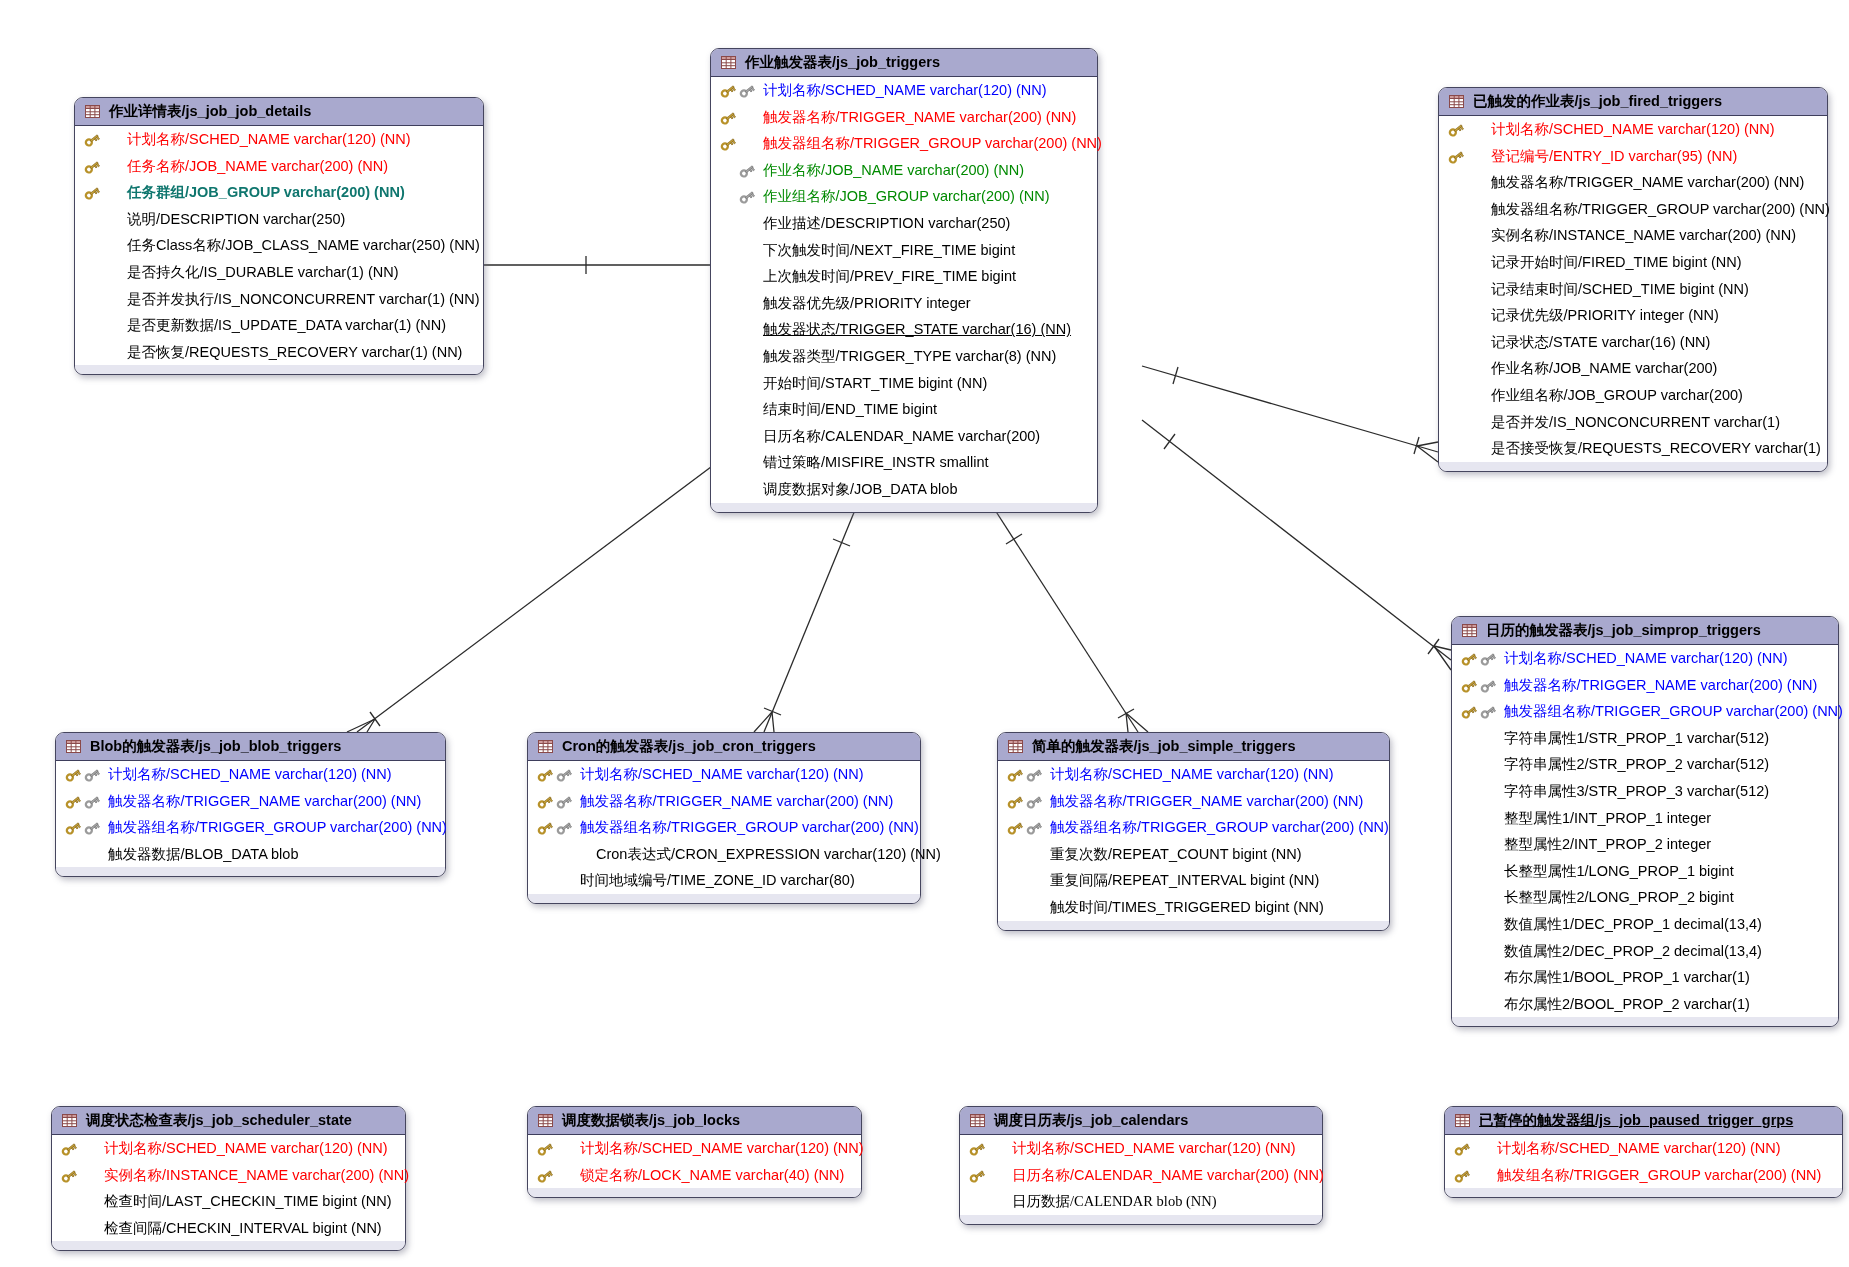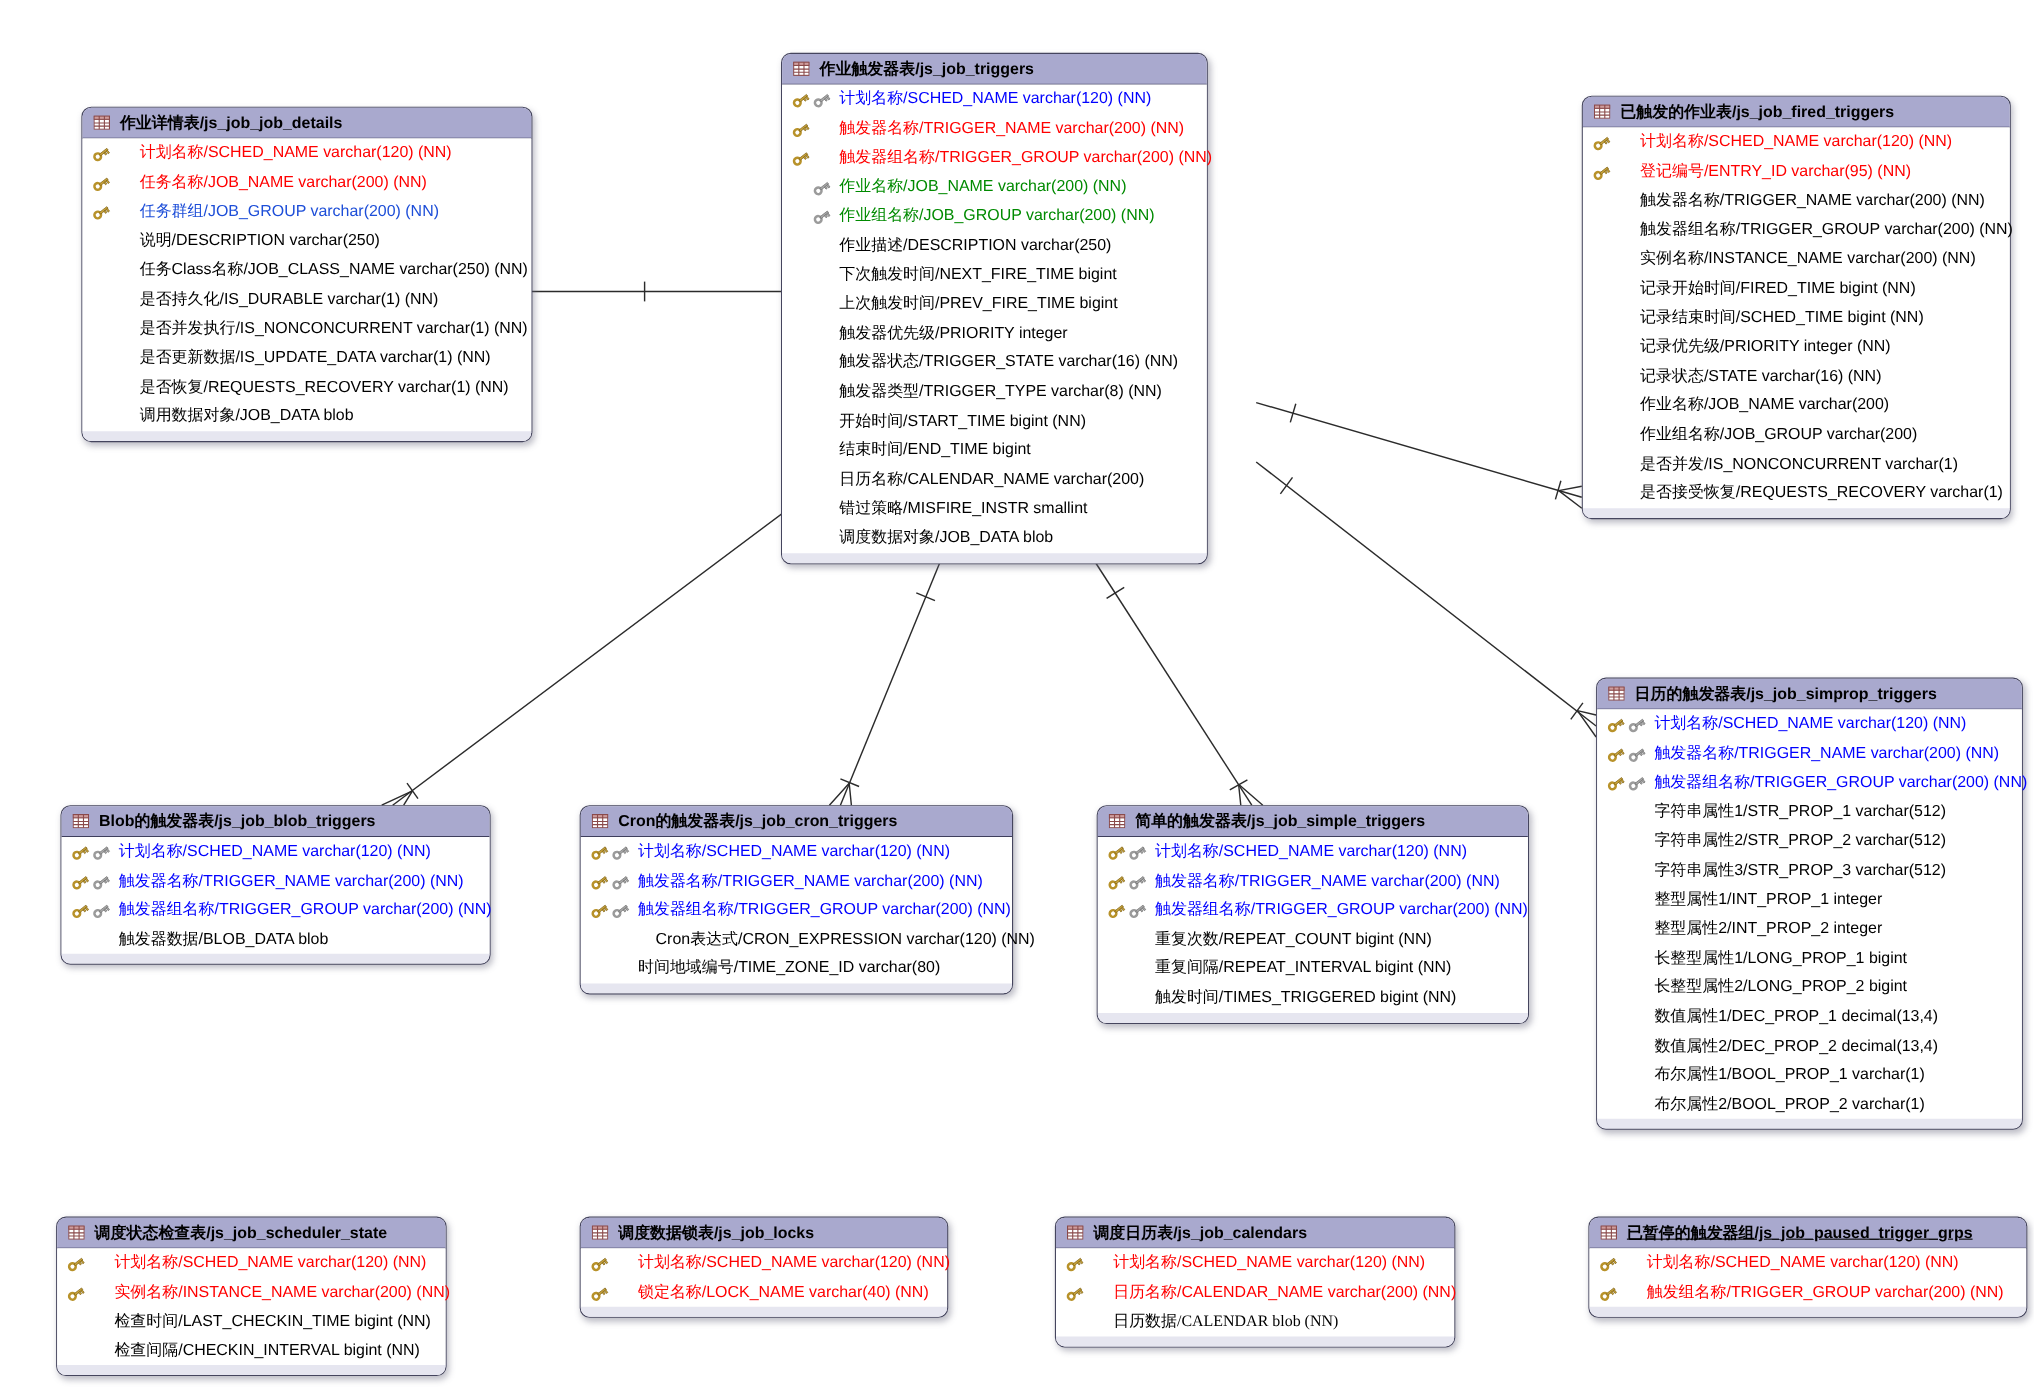--- a/index.html
+++ b/index.html
@@ -110,43 +110,40 @@
         </div>
         <div class="trow">
           <span class="kslot k1"><svg width="17" height="17" viewBox="0 0 17 17">
               <g transform="rotate(-38 8 9)">
                 <circle cx="4" cy="9" r="3" fill="none" stroke="#b8922a" stroke-width="2.3"></circle>
                 <rect x="6.6" y="8.1" width="8.6" height="1.9" fill="#c9a43b" stroke="#7d5f14" stroke-width="0.6"></rect>
                 <rect x="10.5" y="9.7" width="1.5" height="2.5" fill="#c9a43b" stroke="#7d5f14" stroke-width="0.6"></rect>
                 <rect x="13.1" y="9.7" width="1.5" height="3.1" fill="#c9a43b" stroke="#7d5f14" stroke-width="0.6"></rect>
               </g>
             </svg></span>
-          <span class="ftext" style="color: #1d4ed8;">任务群组/JOB_GROUP varchar(200) (NN)</span>
+          <span class="ftext" style="color: #0f766e; font-weight: bold;">任务群组/JOB_GROUP varchar(200) (NN)</span>
         </div>
         <div class="trow">
           <span class="ftext" style="color: rgb(0, 0, 0);">说明/DESCRIPTION varchar(250)</span>
         </div>
         <div class="trow">
           <span class="ftext" style="color: rgb(0, 0, 0);">任务Class名称/JOB_CLASS_NAME varchar(250) (NN)</span>
         </div>
         <div class="trow">
           <span class="ftext" style="color: rgb(0, 0, 0);">是否持久化/IS_DURABLE varchar(1) (NN)</span>
         </div>
         <div class="trow">
           <span class="ftext" style="color: rgb(0, 0, 0);">是否并发执行/IS_NONCONCURRENT varchar(1) (NN)</span>
         </div>
         <div class="trow">
           <span class="ftext" style="color: rgb(0, 0, 0);">是否更新数据/IS_UPDATE_DATA varchar(1) (NN)</span>
         </div>
         <div class="trow">
           <span class="ftext" style="color: rgb(0, 0, 0);">是否恢复/REQUESTS_RECOVERY varchar(1) (NN)</span>
         </div>
-        <div class="trow">
-          <span class="ftext" style="color: rgb(0, 0, 0);">调用数据对象/JOB_DATA blob</span>
-        </div>
       </div>
       <div class="tfoot"></div>
     </div>
     <div class="db-table" style="left: 710px; top: 48px; width: 386px;">
       <div class="thead">
         <span class="ticon">
           <svg width="15" height="13" viewBox="0 0 15 13">
             <rect x="0.5" y="0.5" width="14" height="12" fill="#ffffff" stroke="#8a4a4a"></rect>
             <rect x="0.5" y="0.5" width="14" height="3" fill="#cf9d9d" stroke="#8a4a4a"></rect>
             <line x1="5.2" y1="0.5" x2="5.2" y2="12.5" stroke="#8a4a4a"></line>
@@ -227,21 +224,21 @@
         <div class="trow">
           <span class="ftext" style="color: rgb(0, 0, 0);">下次触发时间/NEXT_FIRE_TIME bigint</span>
         </div>
         <div class="trow">
           <span class="ftext" style="color: rgb(0, 0, 0);">上次触发时间/PREV_FIRE_TIME bigint</span>
         </div>
         <div class="trow">
           <span class="ftext" style="color: rgb(0, 0, 0);">触发器优先级/PRIORITY integer</span>
         </div>
         <div class="trow">
-          <span class="ftext" style="color: rgb(0, 0, 0);">触发器状态/TRIGGER_STATE varchar(16) (NN)</span>
+          <span class="ftext" style="color: rgb(0, 0, 0); text-decoration: underline;">触发器状态/TRIGGER_STATE varchar(16) (NN)</span>
         </div>
         <div class="trow">
           <span class="ftext" style="color: rgb(0, 0, 0);">触发器类型/TRIGGER_TYPE varchar(8) (NN)</span>
         </div>
         <div class="trow">
           <span class="ftext" style="color: rgb(0, 0, 0);">开始时间/START_TIME bigint (NN)</span>
         </div>
         <div class="trow">
           <span class="ftext" style="color: rgb(0, 0, 0);">结束时间/END_TIME bigint</span>
         </div>

